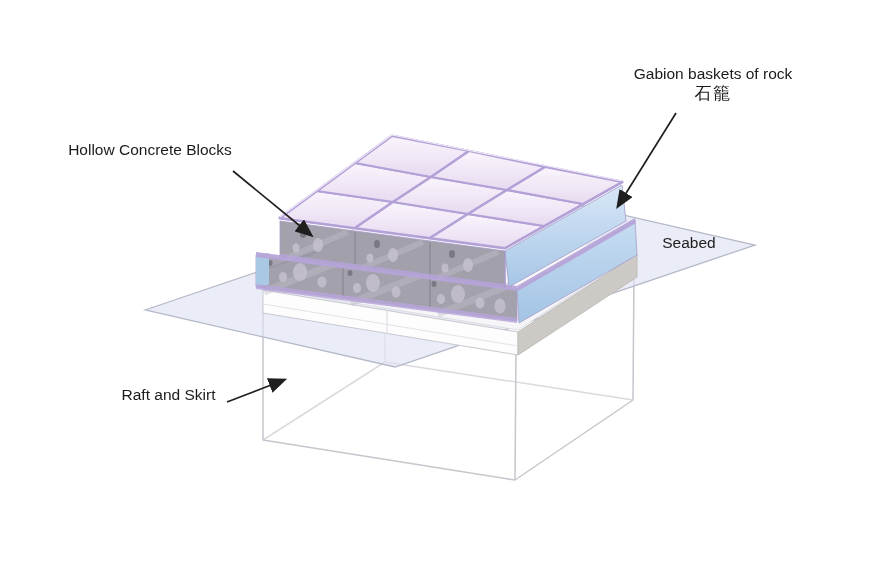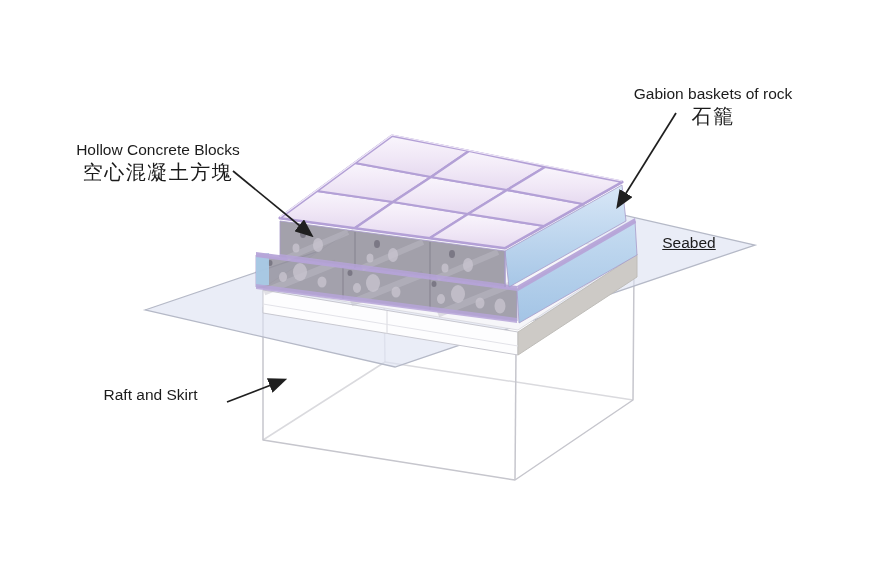--- a/index.html
+++ b/index.html
@@ -6,21 +6,21 @@
   .stage{
     position:relative;width:870px;height:573px;background:#ffffff;
     overflow:hidden;font-family:"Liberation Sans",sans-serif;
   }
   .stage svg{position:absolute;left:0;top:0;}
   .label{
     position:absolute;text-align:center;color:#1b1b1b;
     font-family:"Liberation Sans",sans-serif;
   }
   .label .en{font-size:15.5px;line-height:1.25;display:block;}
-  .label .zh{font-size:20px;line-height:1.35;letter-spacing:1.5px;display:block;}
+  .label .zh{font-size:17px;line-height:1.35;letter-spacing:1.5px;display:block;}
 </style>
 </head>
 <body>
 
 <div class="stage">
 
   <svg width="870" height="573" viewBox="0 0 870 573">
     <defs>
       <marker id="ah" markerWidth="11" markerHeight="9" refX="9" refY="4.5" orient="auto">
         <path d="M0,0 L11,4.5 L0,9 Z" fill="#1f1f1f"></path>
@@ -137,31 +137,30 @@
       <path d="M280,217 L392,135 L622,181" fill="none" stroke="#efe8f7" stroke-width="1.2"></path>
     </g>
 
     <g stroke="#1f1f1f" stroke-width="1.7" fill="none">
       <path d="M233,171 L311,235" marker-end="url(#ah)"></path>
       <path d="M676,113 L618,206" marker-end="url(#ah)"></path>
       <path d="M227,402 L284,380" marker-end="url(#ah)"></path>
     </g>
   </svg>
 
-  <div class="label" style="left:60px;top:140px;width:196px;">
+  <div class="label" style="left:52px;top:140px;width:196px;">
     <span class="en">Hollow Concrete Blocks</span>
-    <span class="zh">空心混凝土方塊</span>
   </div>
 
-  <div class="label" style="left:615px;top:84px;width:196px;">
+  <div class="label" style="left:615px;top:64px;width:196px;">
     <span class="en">Gabion baskets of rock</span>
     <span class="zh">石籠</span>
   </div>
 
-  <div class="label" style="left:643px;top:233px;width:92px;text-decoration:underline;">
+  <div class="label" style="left:643px;top:233px;width:92px;">
     <span class="en">Seabed</span>
   </div>
 
-  <div class="label" style="left:78px;top:385px;width:145px;">
+  <div class="label" style="left:96px;top:385px;width:145px;">
     <span class="en">Raft and Skirt</span>
   </div>
 
 </div>
 
 </body></html>

